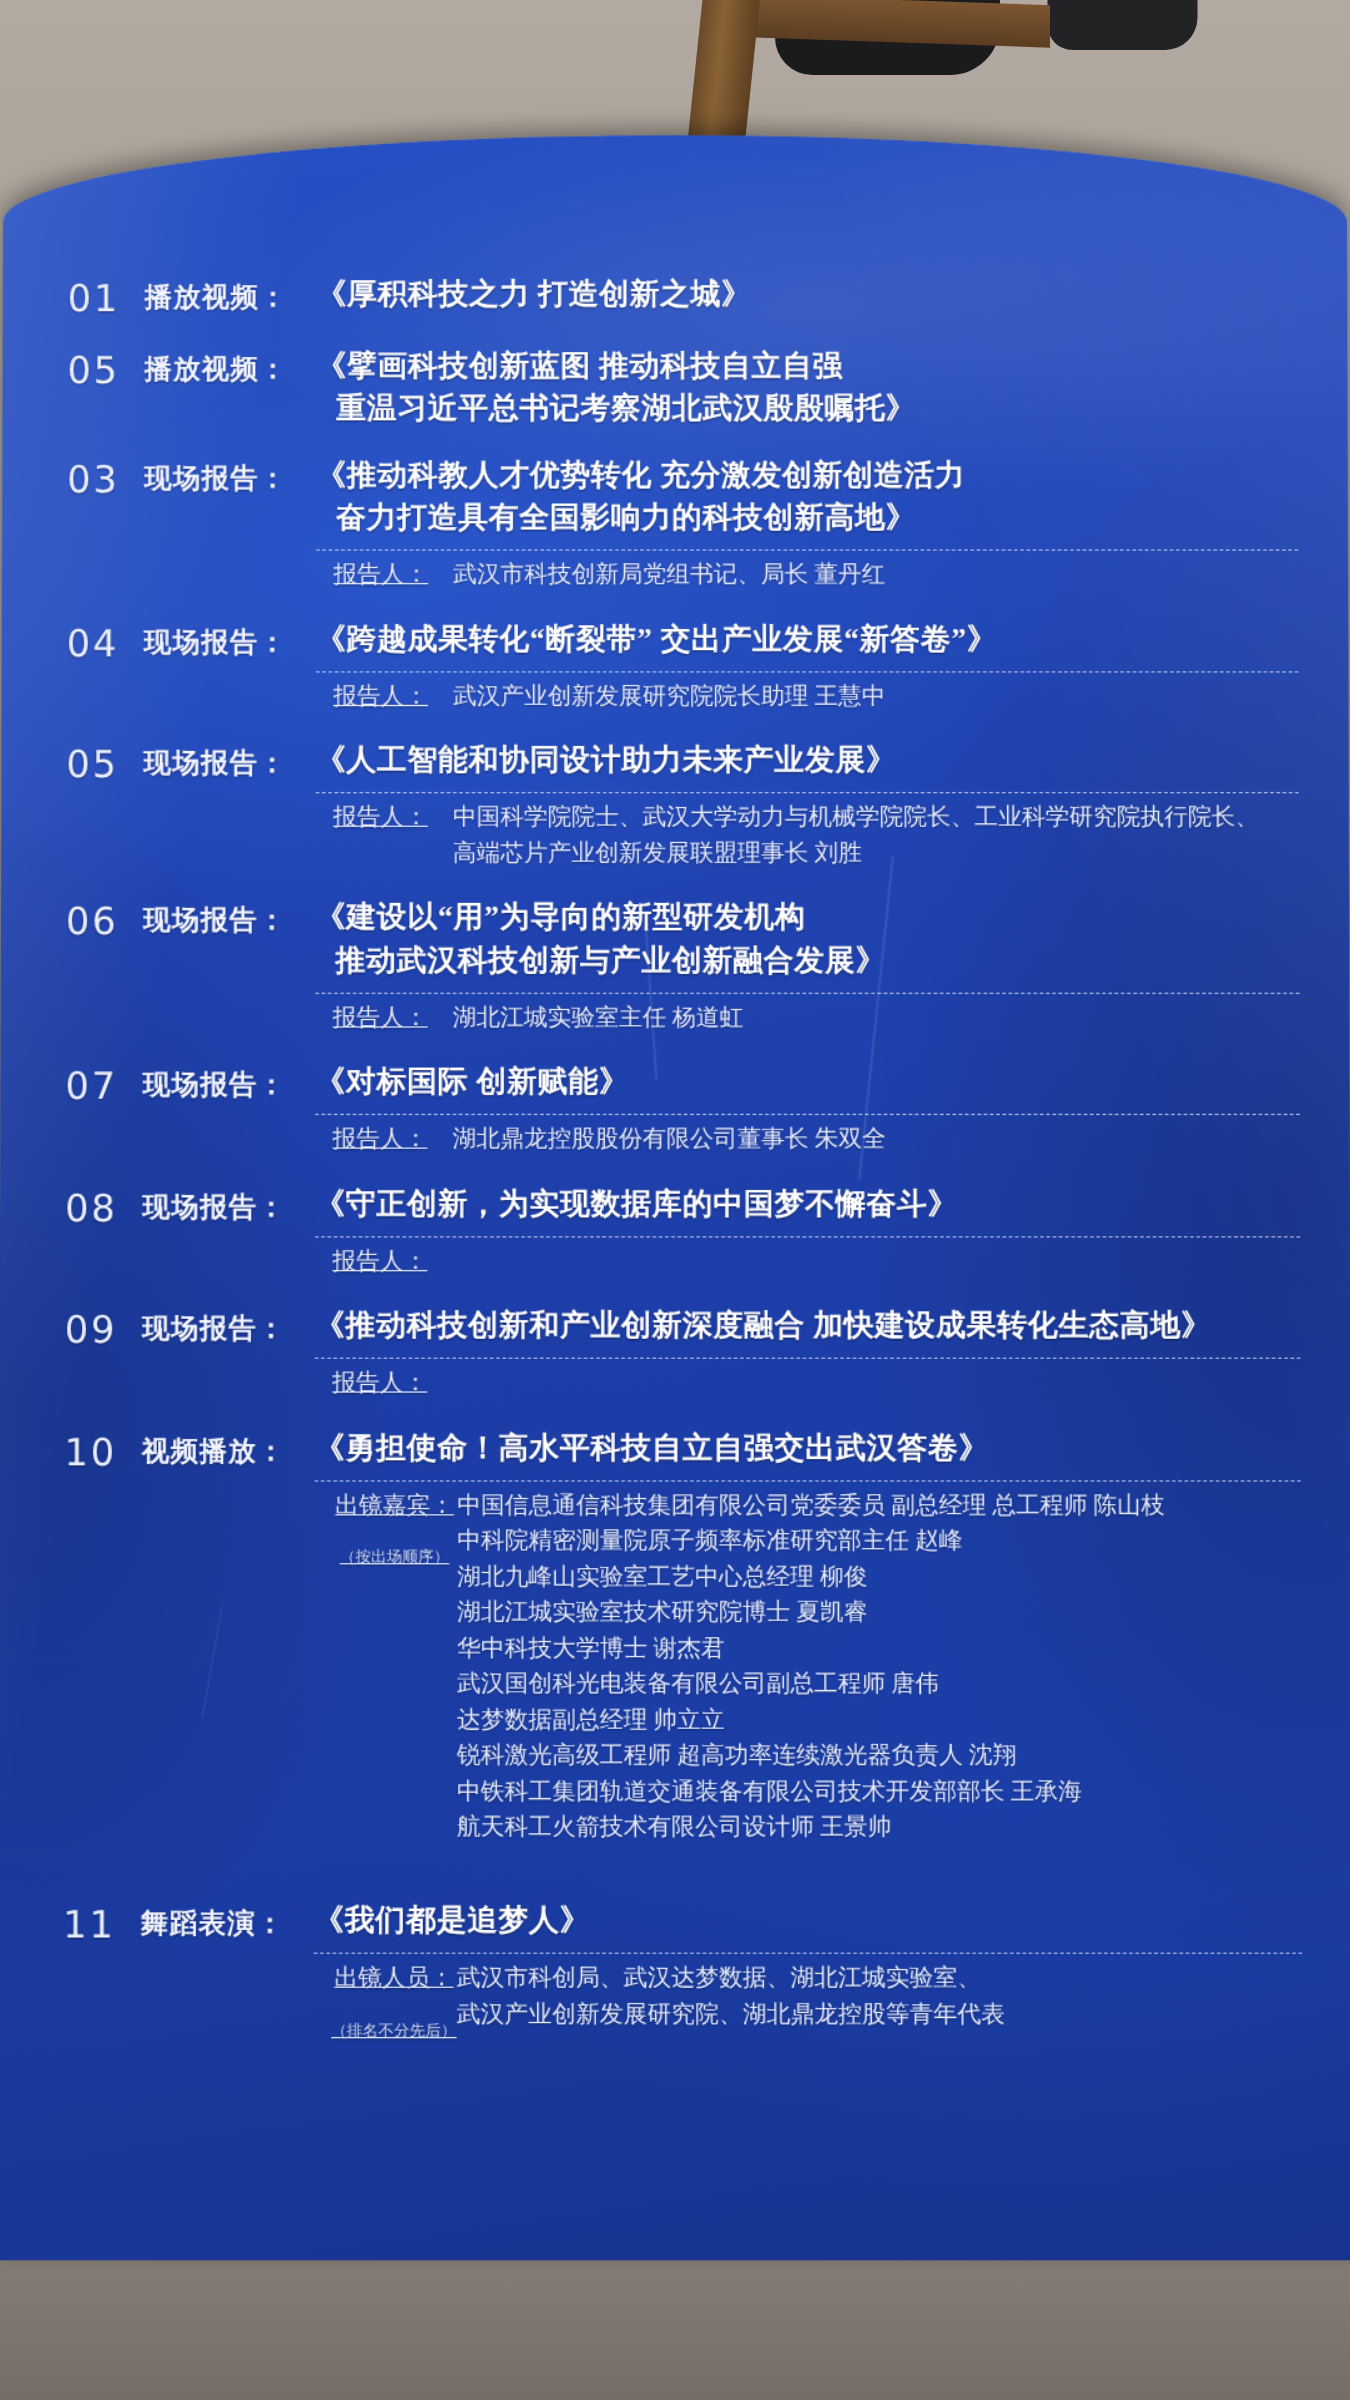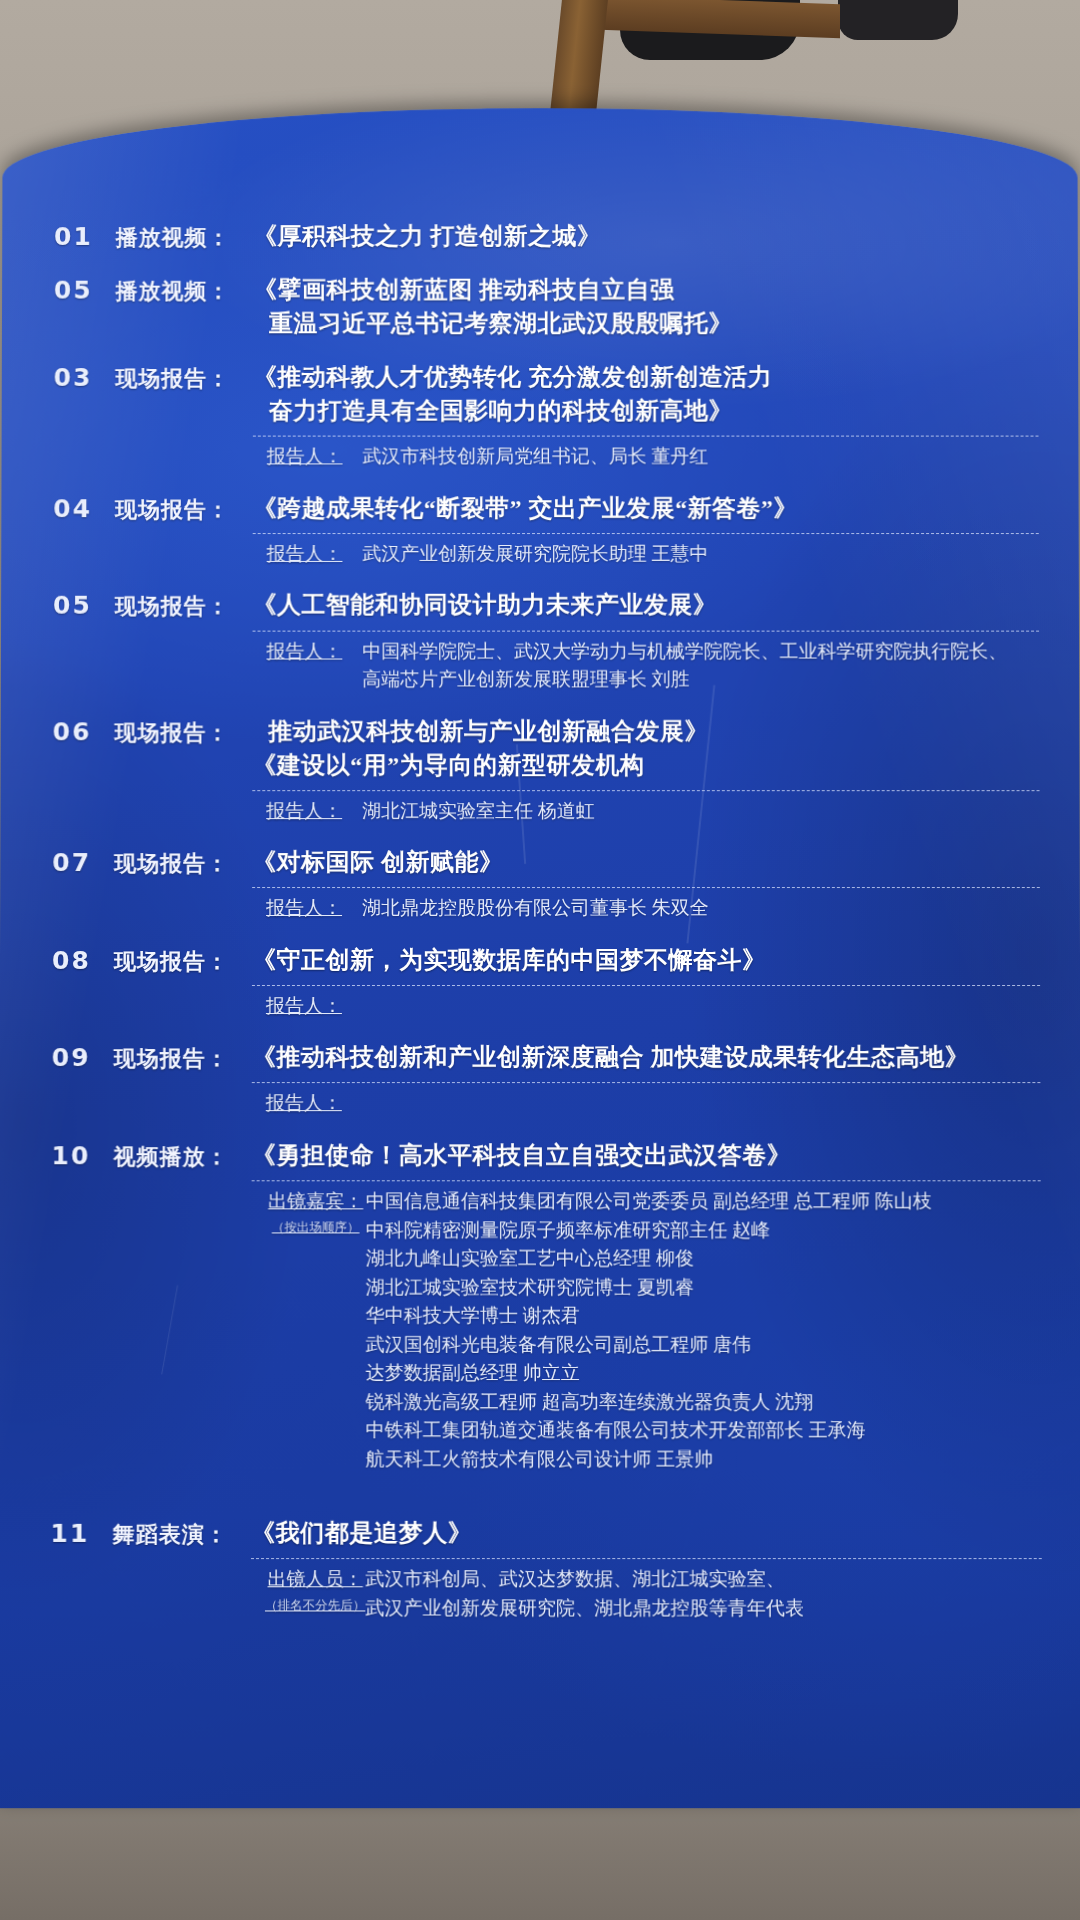--- a/index.html
+++ b/index.html
@@ -100,22 +100,22 @@
 
   .item {
     display: flex;
     align-items: flex-start;
     margin-bottom: 20px;
   }
   .num {
     flex: 0 0 auto;
     width: 62px;
     font-family: "DejaVu Sans", sans-serif;
-    font-size: 25px;
-    font-weight: 700;
+    font-size: 30px;
+    font-weight: 400;
     letter-spacing: 2px;
     color: #e9eefc;
     text-shadow: 0 1px 2px rgba(0,0,0,0.35);
     padding-top: 3px;
   }
   .kind {
     flex: 0 0 auto;
     width: 138px;
     font-size: 22px;
     font-weight: 700;
@@ -158,21 +158,21 @@
     width: 96px;
     white-space: nowrap;
     text-decoration: underline;
   }
   .credit-label.wide { width: 100px; text-align: center; }
   .credit-label .sub {
     display: block;
     font-size: 12.5px;
     color: #d3dcf4;
     letter-spacing: 0;
-    margin-top: 2px;
+    margin-top: 17px;
   }
   .credit-text { flex: 1 1 auto; }
   .credit-text div { white-space: nowrap; }
 
   .spacer-lg { height: 22px; }
 </style>
 </head>
 <body>
 
 <div id="desk">
@@ -246,22 +246,22 @@
               <div>中国科学院院士、武汉大学动力与机械学院院长、工业科学研究院执行院长、</div>
               <div>高端芯片产业创新发展联盟理事长  刘胜</div>
             </div>
           </div>
         </div>
       </div>
       <div class="item">
         <div class="num">06</div>
         <div class="kind">现场报告：</div>
         <div class="body">
+          <div class="title-line">《建设以“用”为导向的新型研发机构</div>
           <div class="title-line indent">推动武汉科技创新与产业创新融合发展》</div>
-          <div class="title-line">《建设以“用”为导向的新型研发机构</div>
           <div class="dashed"></div>
           <div class="credit">
             <div class="credit-label"><span>报告人：</span></div>
             <div class="credit-text">
               <div>湖北江城实验室主任  杨道虹</div>
             </div>
           </div>
         </div>
       </div>
       <div class="item">

